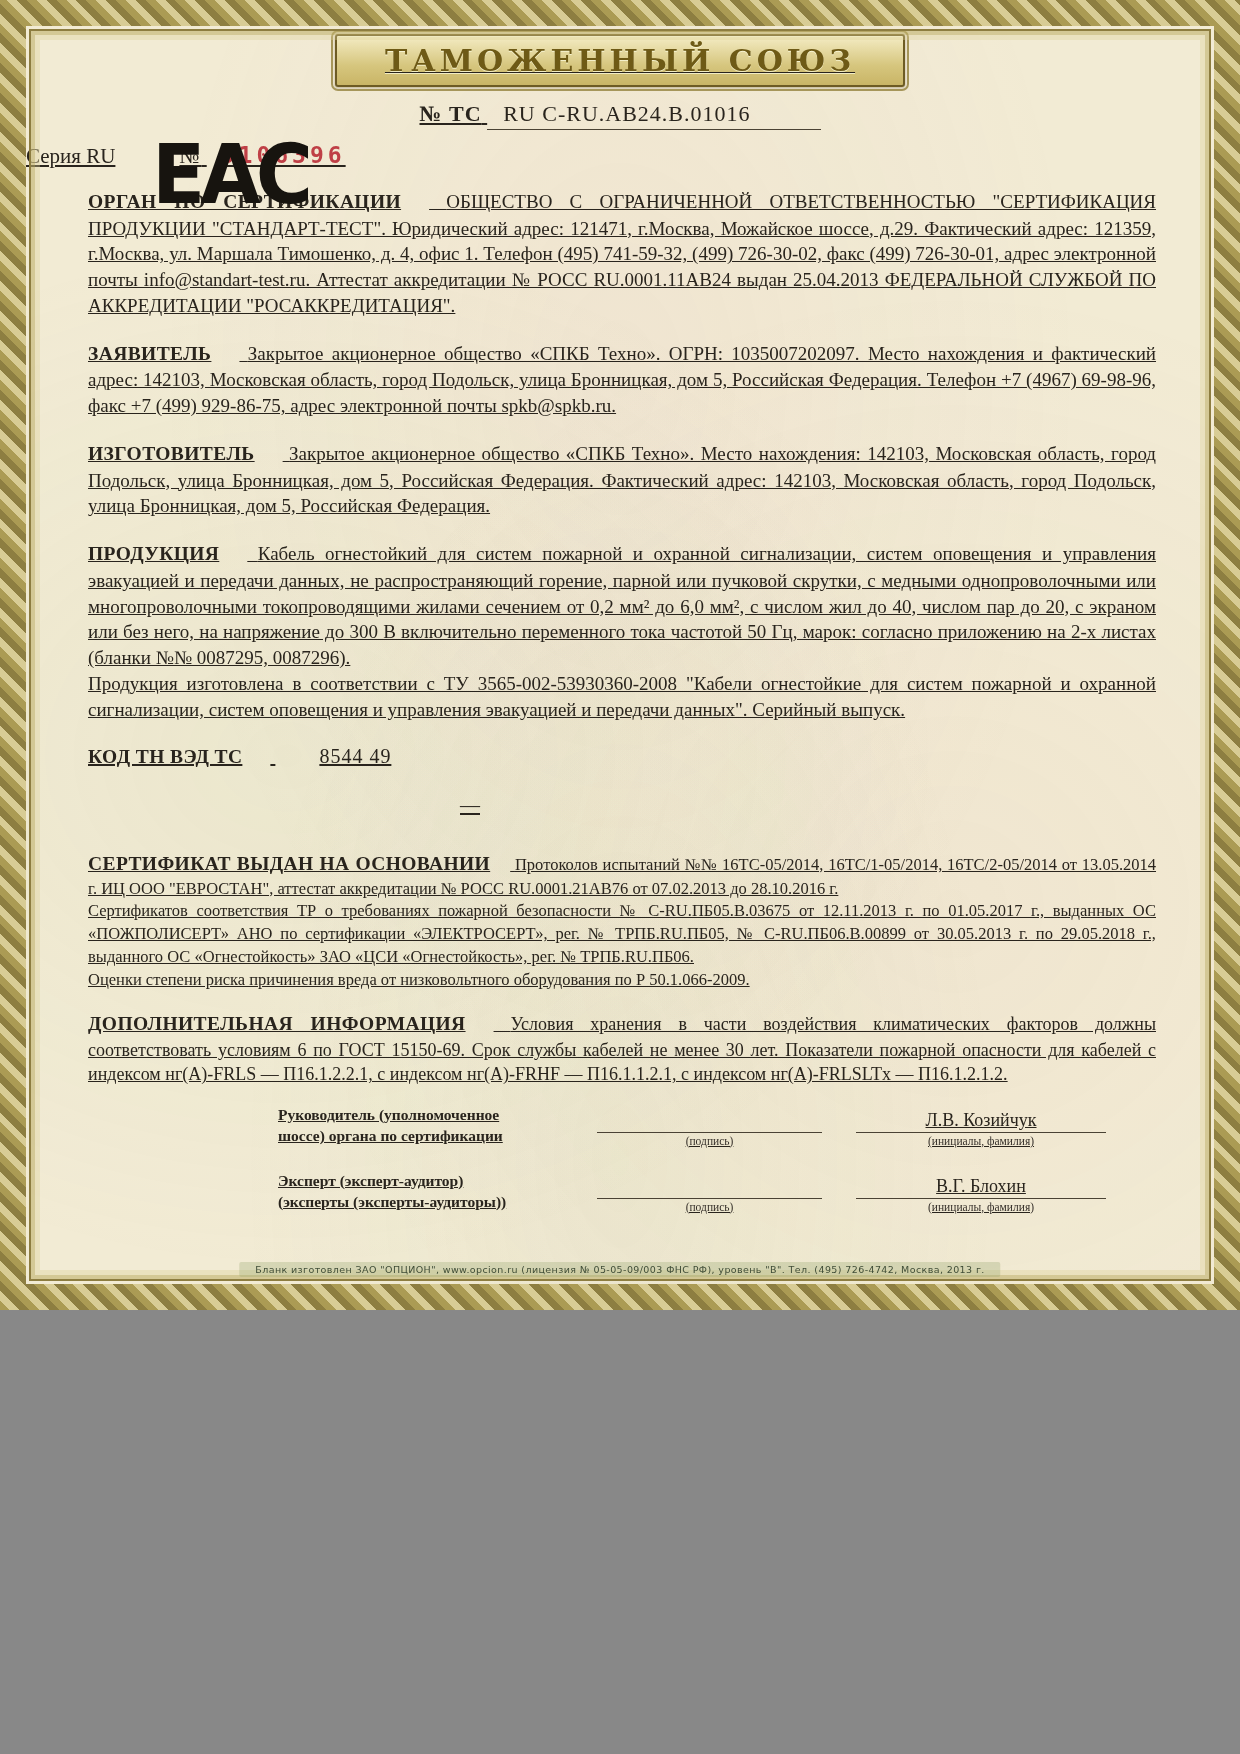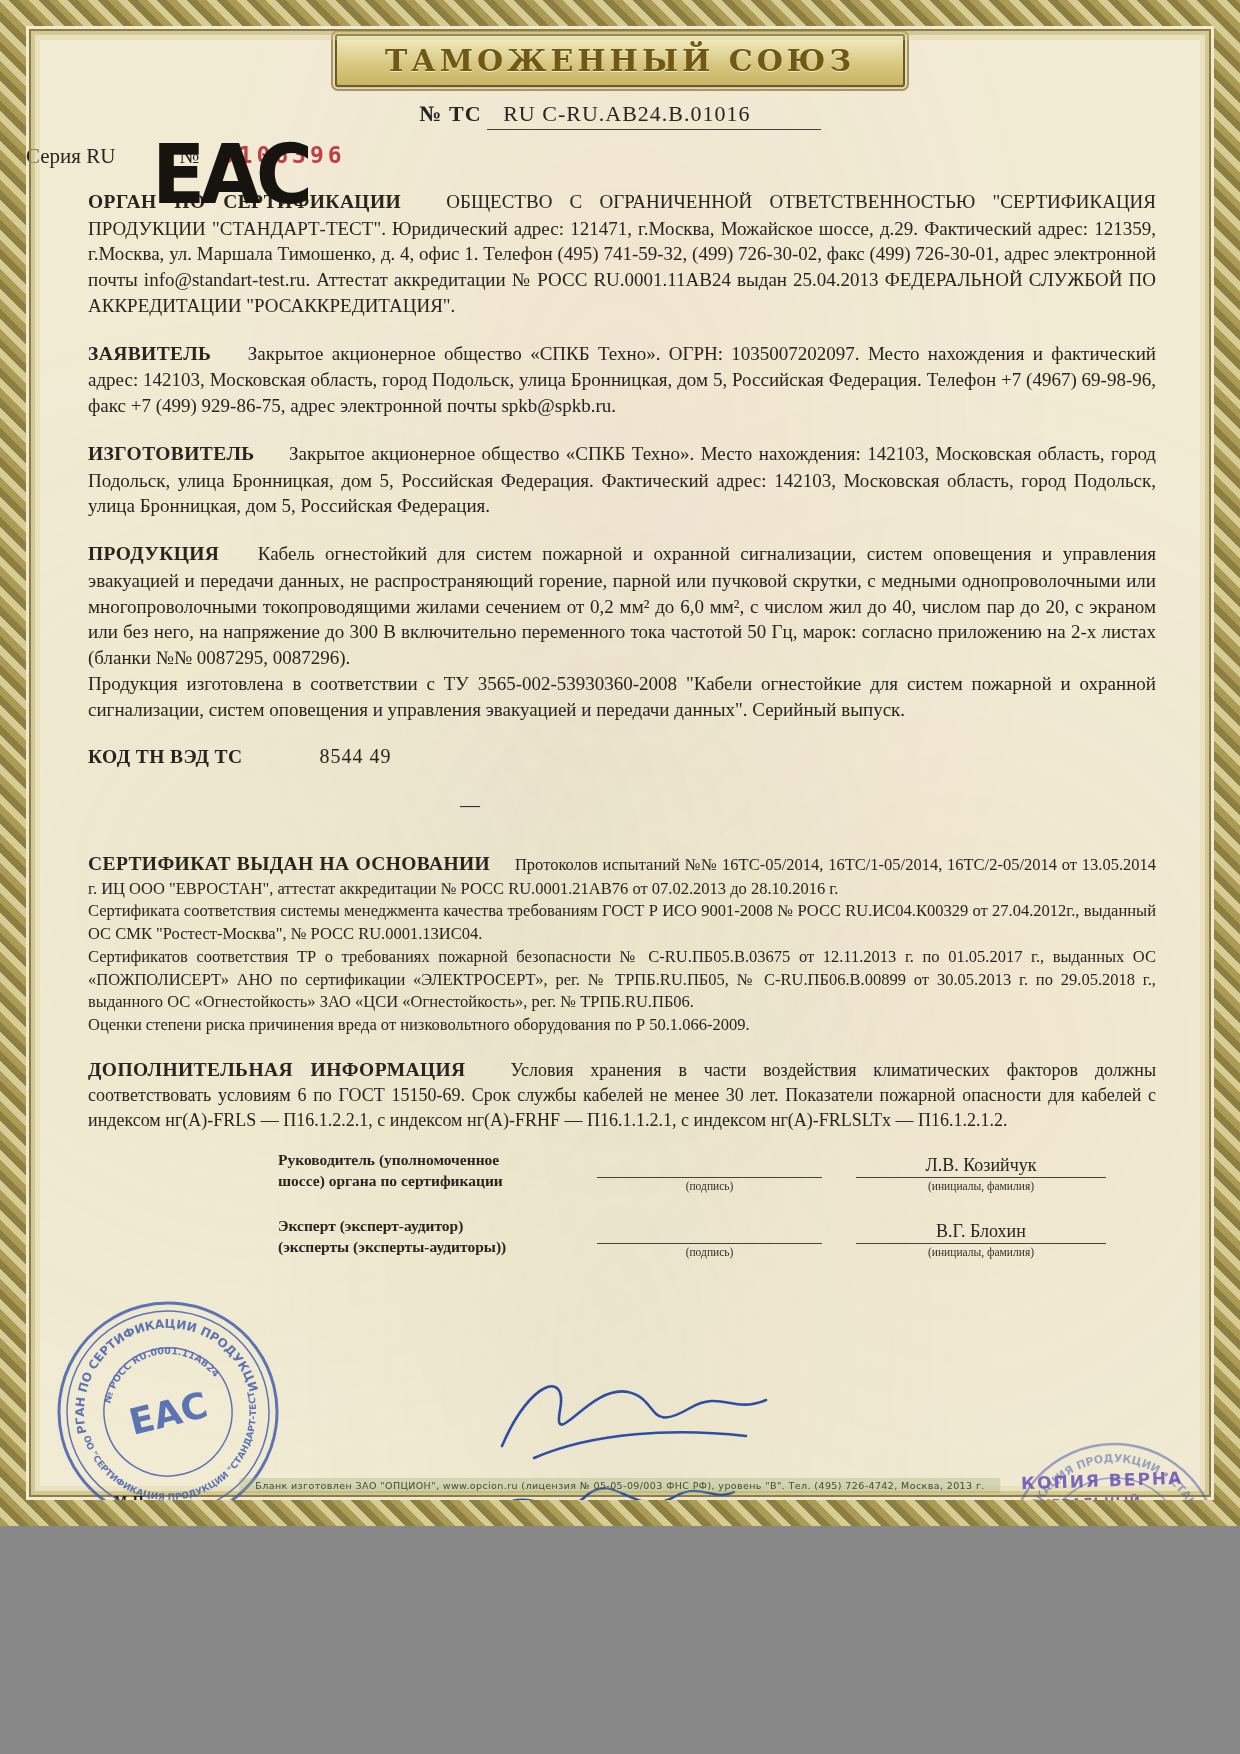--- a/index.html
+++ b/index.html
@@ -1,31 +1,32 @@
 <!DOCTYPE html>
 <html><head>
 <meta charset="utf-8">
 <style>
   html,body{margin:0;padding:0;background:#888;}
   .page{
     position:relative;
-    width:1240px;height:1526px;
+    width:1240px;height:1310px;
     margin:0 auto;
     box-sizing:border-box;
     overflow:hidden;
     background:
       radial-gradient(ellipse at 50% 28%, rgba(205,150,160,.07), transparent 55%),
       radial-gradient(ellipse at 22% 58%, rgba(170,190,140,.09), transparent 50%),
       radial-gradient(ellipse at 78% 70%, rgba(210,165,150,.07), transparent 50%),
       radial-gradient(ellipse at 50% 90%, rgba(160,180,130,.08), transparent 45%),
       #f2ebd4;
     border:26px solid #b3a35f;
     border-image: repeating-linear-gradient(45deg,#ab9b54 0 7px,#d8cc95 7px 14px,#8d7e41 14px 21px) 26;
     font-family:"Liberation Serif", serif;
     color:#29241d;
+    text-decoration:underline;
   }
   .inner-frame{
     position:absolute;inset:3px;
     border:2px solid #8d7d40;
     box-shadow: inset 0 0 0 4px rgba(176,160,85,.38), inset 0 0 0 9px rgba(222,210,152,.35);
     pointer-events:none;
   }
   
   .banner{
     margin:8px auto 0;width:max-content;
@@ -173,21 +174,20 @@
     </div>
 
 
     <div class="dash">—</div>
 
     <div class="sec basis">
       <p>
         <span class="sec-label">СЕРТИФИКАТ ВЫДАН НА ОСНОВАНИИ</span>
         <span>Протоколов испытаний №№ 16ТС-05/2014, 16ТС/1-05/2014, 16ТС/2-05/2014 от 13.05.2014 г. ИЦ ООО "ЕВРОСТАН", аттестат аккредитации № РОСС RU.0001.21АВ76 от 07.02.2013 до 28.10.2016 г.</span>
       </p>
-      <p>Сертификата соответствия системы менеджмента качества требованиям ГОСТ Р ИСО 9001-2008 № РОСС RU.ИС04.К00329 от 27.04.2012г., выданный ОС СМК "Ростест-Москва", № РОСС RU.0001.13ИС04.</p>
       <p>Сертификатов соответствия ТР о требованиях пожарной безопасности № C-RU.ПБ05.В.03675 от 12.11.2013 г. по 01.05.2017 г., выданных ОС «ПОЖПОЛИСЕРТ» АНО по сертификации «ЭЛЕКТРОСЕРТ», рег. № ТРПБ.RU.ПБ05, № C-RU.ПБ06.В.00899 от 30.05.2013 г. по 29.05.2018 г., выданного ОС «Огнестойкость» ЗАО «ЦСИ «Огнестойкость», рег. № ТРПБ.RU.ПБ06.</p>
       <p>Оценки степени риска причинения вреда от низковольтного оборудования по Р 50.1.066-2009.</p>
     </div>
 
     <p class="sec additional">
       <span class="sec-label">ДОПОЛНИТЕЛЬНАЯ ИНФОРМАЦИЯ</span>
       <span>Условия хранения в части воздействия климатических факторов должны соответствовать условиям 6 по ГОСТ 15150-69. Срок службы кабелей не менее 30 лет. Показатели пожарной опасности для кабелей с индексом нг(А)-FRLS — П16.1.2.2.1, с индексом нг(А)-FRHF — П16.1.1.2.1, с индексом нг(А)-FRLSLTx — П16.1.2.1.2.</span>
     </p>
 
 

